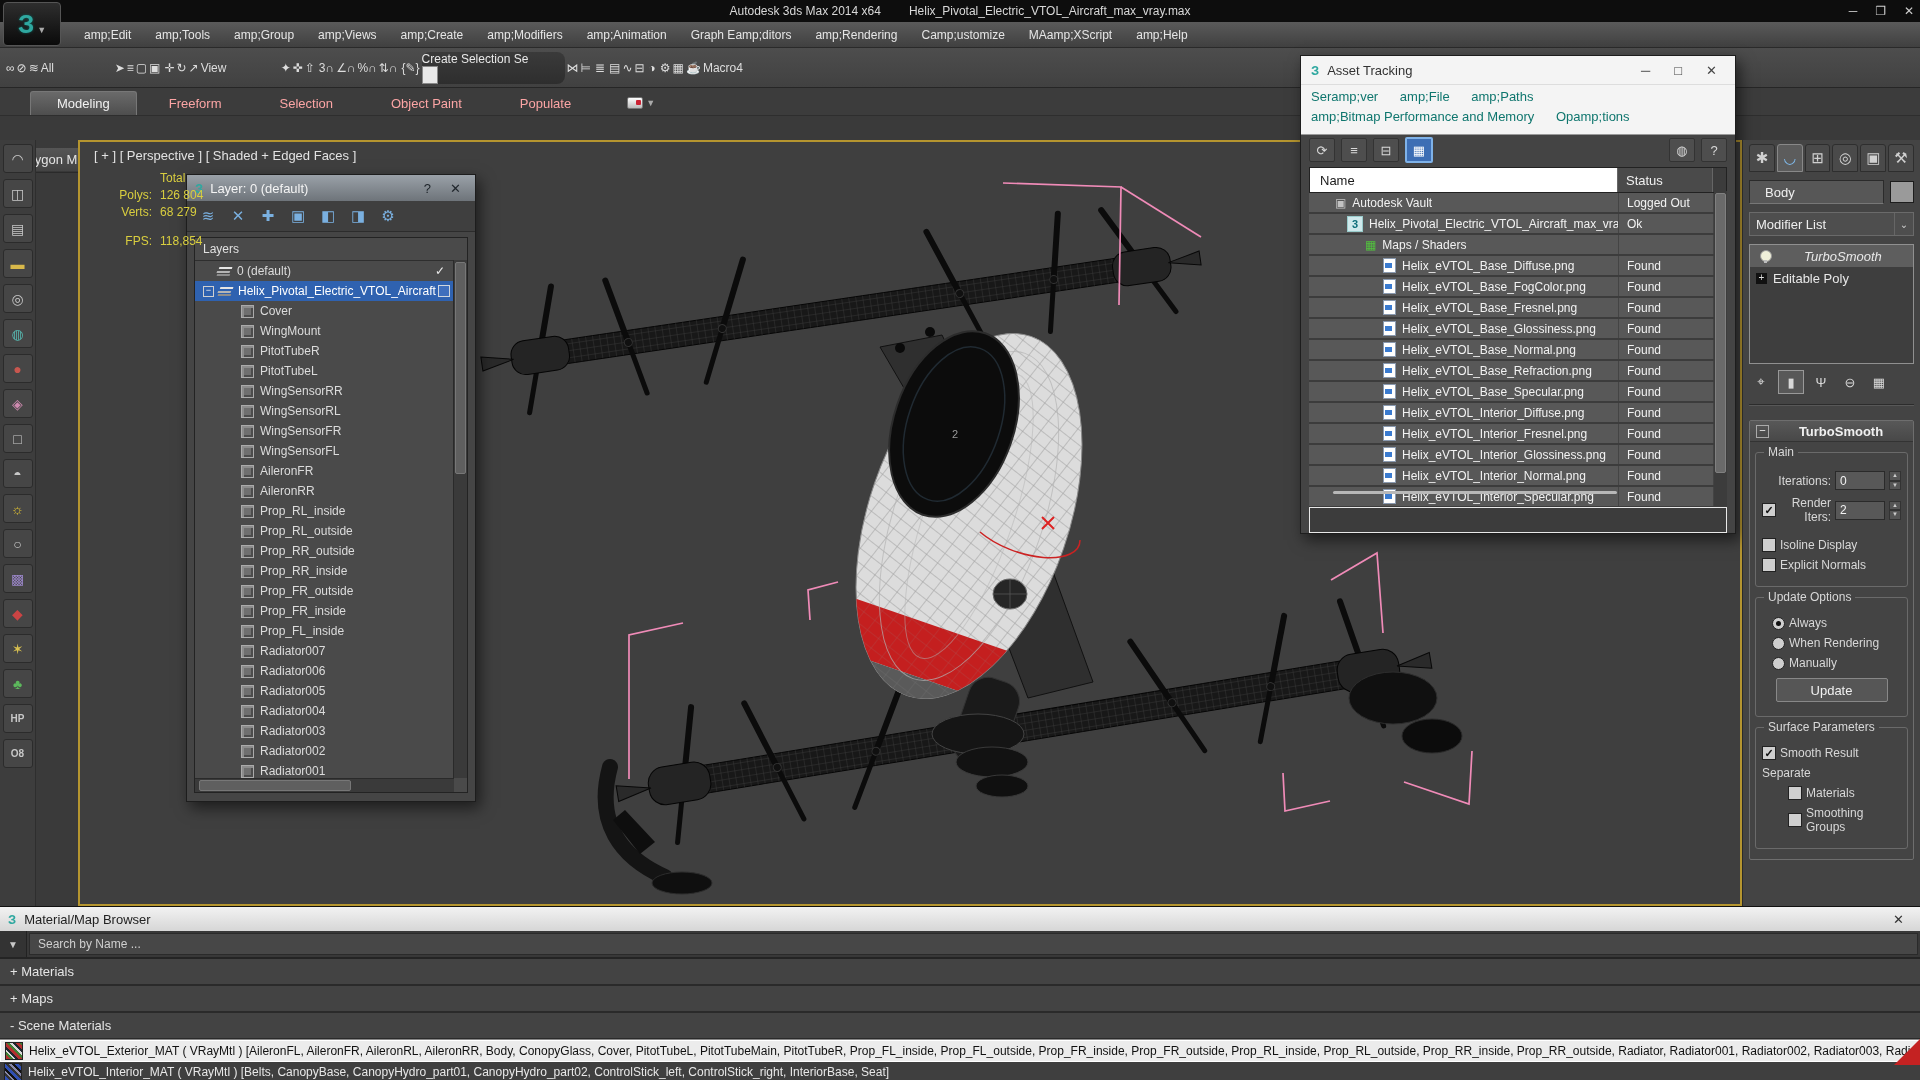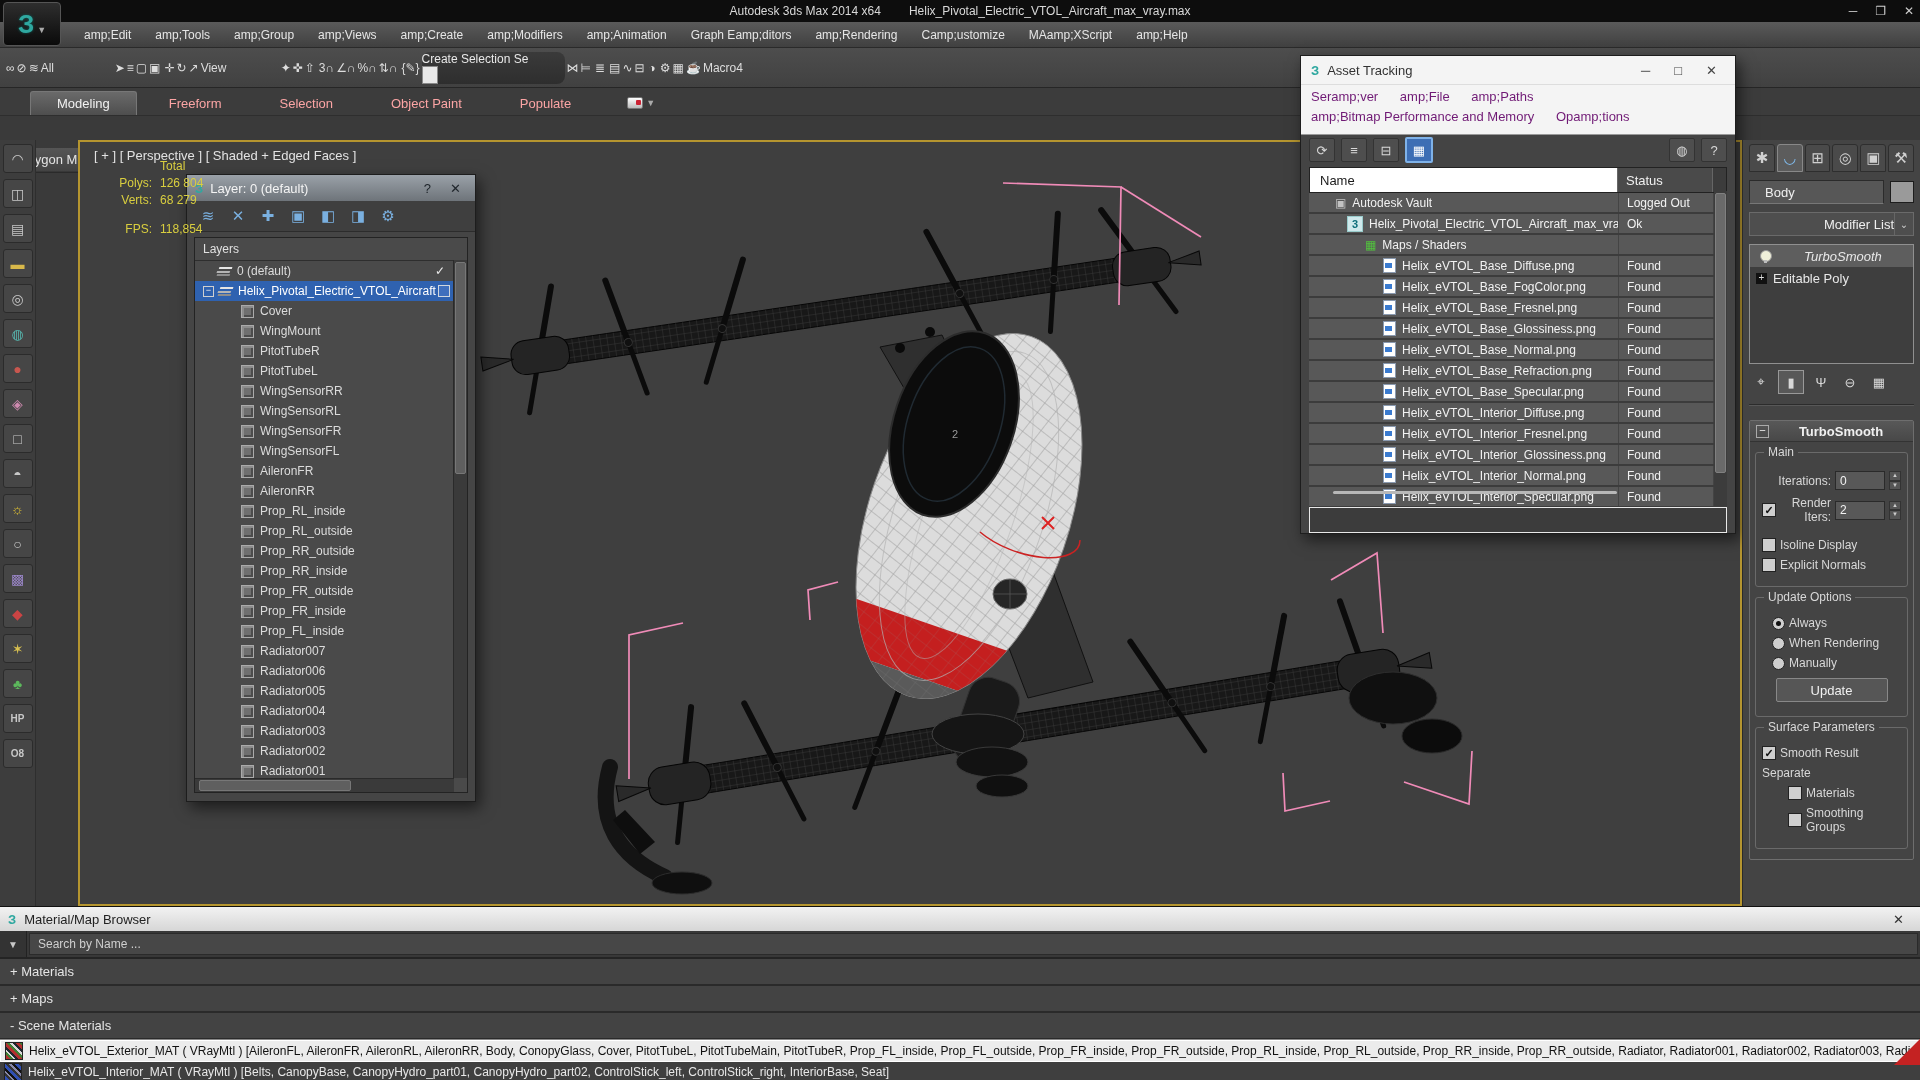--- a/index.html
+++ b/index.html
@@ -35,21 +35,21 @@
   
   #leftstrip{left:0;top:140px;width:36px;height:766px;background:#3d3d3d;border-right:1px solid #2e2e2e;display:flex;flex-direction:column;align-items:center;padding-top:4px;box-sizing:border-box;gap:6px;}
   .lsbtn{width:28px;height:27px;display:flex;align-items:center;justify-content:center;color:#c8c8c8;font-size:14px;background:#464646;border:1px solid #2b2b2b;border-radius:3px;}
   .lsbtn:nth-child(4){color:#d8b84a;} .lsbtn:nth-child(6){color:#57b8b0;} .lsbtn:nth-child(7){color:#c8574f;}
   .lsbtn:nth-child(8){color:#d08ab0;} .lsbtn:nth-child(11){color:#e8c832;} .lsbtn:nth-child(13){color:#9a86c8;}
   .lsbtn:nth-child(14){color:#cc4444;} .lsbtn:nth-child(15){color:#d8c050;} .lsbtn:nth-child(16){color:#5cb85c;}
   .lsbtn:nth-child(17),.lsbtn:nth-child(18){font-size:10px;font-weight:bold;}
   
   #viewport{left:78px;top:140px;width:1664px;height:766px;background:#3f3f3f;border:2px solid #b5952f;box-sizing:border-box;}
   #vplabel{left:14px;top:6px;color:#e2e2e2;font-size:13px;z-index:5;}
-  #vpstats{left:24px;top:16px;z-index:5;color:#d9ce3f;font-size:12px;line-height:17px;}
+  #vpstats{left:24px;top:28px;z-index:5;color:#d9ce3f;font-size:12px;line-height:17px;}
   #vpstats table{border-collapse:collapse;} #vpstats td{padding:0 4px;}
   #vpstats td.l{text-align:right;min-width:44px;} #vpstats tr.gap td{height:12px;}
   
   .fwin{position:absolute;box-shadow:4px 6px 14px rgba(0,0,0,.55);border:1px solid #1d1d1d;}
   
   #layerwin{left:186px;top:174px;width:288px;height:626px;background:#454545;}
   #layerwin .ltitle{height:26px;background:linear-gradient(#9aa1a8,#6e747a);display:flex;align-items:center;padding:0 8px;gap:7px;color:#f4f4f4;font-size:13px;}
   #layerwin .ltitle .sp{flex:1;}
   #layerwin .ltitle .tb{color:#20262c;font-size:13px;padding:0 6px;}
   #layerwin .ltool{height:30px;display:flex;align-items:center;gap:4px;padding:0 8px;background:#3f3f3f;border-bottom:1px solid #2c2c2c;}
@@ -68,21 +68,21 @@
   .lrow[data-state="selected"]::after{content:"";position:absolute;right:17px;top:4px;width:10px;height:10px;border:1px solid #cfd6de;background:#3f6fbd;}
   #lvscroll{position:absolute;right:0;top:22px;bottom:14px;width:13px;background:#3a3a3a;border-left:1px solid #2a2a2a;}
   #lvscroll .thumb{position:absolute;left:1px;right:1px;top:2px;height:210px;background:#5f5f5f;border:1px solid #777;border-radius:2px;}
   #lhscroll{position:absolute;left:0;right:13px;bottom:0;height:13px;background:#3a3a3a;border-top:1px solid #2a2a2a;}
   #lhscroll .thumb{position:absolute;top:1px;bottom:1px;left:4px;width:150px;background:#5f5f5f;border:1px solid #777;border-radius:2px;}
   
   #assetwin{left:1300px;top:55px;width:434px;height:477px;background:#f4f4f4;}
   #assetwin .atitle{height:28px;background:#f4f4f4;display:flex;align-items:center;gap:8px;padding:0 10px;color:#333;font-size:13px;border-bottom:1px solid #ddd;}
   #assetwin .atitle .sp{flex:1;}
   #assetwin .atitle .tb{color:#444;font-size:13px;padding:0 8px;}
-  #amenu{padding:2px 20px 6px 10px;background:#f4f4f4;color:#701a75;font-size:13px;line-height:20px;}
+  #amenu{padding:2px 20px 6px 10px;background:#f4f4f4;color:#0f766e;font-size:13px;line-height:20px;}
   #amenu .m{margin-right:18px;display:inline-block;}
   #abody{position:absolute;left:0;top:78px;right:0;bottom:0;background:#444;border-top:1px solid #999;}
   #atool{height:30px;display:flex;align-items:center;gap:6px;padding:0 8px;}
   .at-btn{width:24px;height:22px;display:flex;align-items:center;justify-content:center;background:#4e4e4e;border:1px solid #333;color:#d8d8d8;font-size:13px;border-radius:2px;}
   .at-btn[data-state="active"]{border:2px solid #7fb2e8;background:#3d6eb4;color:#fff;} 
   #atool .sp{flex:1;}
   #atable{position:absolute;left:8px;right:8px;top:32px;height:310px;}
   #ahead{display:flex;height:24px;border:1px solid #222;}
   #ahead .hname{flex:1;background:#fff;color:#1a1a1a;display:flex;align-items:center;padding-left:10px;font-size:13px;border-right:1px solid #666;}
   #ahead .hstatus{width:86px;background:#4a4a4a;color:#f0f0f0;display:flex;align-items:center;padding-left:8px;font-size:13px;border-right:1px solid #666;}
@@ -105,21 +105,21 @@
   #ahscroll .thumb{position:absolute;left:6%;width:70%;top:4px;height:3px;background:#b8b8b8;border-radius:2px;}
   #astatusbox{position:absolute;left:8px;right:8px;top:372px;height:24px;background:#3c3c3c;border:1px solid #e8e8e8;}
   
   #cmdpanel{left:1742px;top:140px;width:178px;height:766px;background:#444;border-left:1px solid #2a2a2a;box-sizing:border-box;padding:4px 6px;}
   #cmdtabs{display:flex;gap:2px;margin-bottom:8px;}
   .ctab{width:26px;height:26px;display:flex;align-items:center;justify-content:center;color:#d0d0d0;font-size:15px;background:#4a4a4a;border:1px solid #2e2e2e;border-radius:3px 3px 0 0;}
   .ctab[data-state="active"]{background:#5c5c5c;border-color:#888;color:#7fb9ea;}
   #namerow{display:flex;gap:6px;align-items:center;margin-bottom:8px;}
   #objname{flex:1;height:22px;background:#575757;border:1px solid #2b2b2b;border-bottom-color:#777;color:#f0f0f0;display:flex;align-items:center;padding-left:15px;font-size:13px;}
   #objcolor{width:22px;height:20px;background:#9a9a9a;border:1px solid #1d1d1d;}
-  #modlist{height:22px;background:#4e4e4e;border:1px solid #6a6a6a;display:flex;align-items:center;justify-content:flex-end;padding-left:6px;color:#efefef;font-size:13px;margin-bottom:8px;}
+  #modlist{height:22px;background:#4e4e4e;border:1px solid #6a6a6a;display:flex;align-items:center;justify-content:space-between;padding-left:6px;color:#efefef;font-size:13px;margin-bottom:8px;}
   #modlist .dc{width:18px;height:100%;display:flex;align-items:center;justify-content:center;color:#ccc;border-left:1px solid #666;font-size:10px;}
   #stackbox{height:118px;background:#3e3e3e;border:1px solid #909090;margin-bottom:6px;}
   .stkrow{height:22px;display:flex;align-items:center;gap:6px;padding-left:6px;color:#e8e8e8;font-size:13px;}
   .stkrow[data-state="selected"]{background:#5e5e5e;}
   .stkrow .bulb{width:10px;height:10px;border-radius:50%;background:#f0f0da;border:1px solid #999;position:relative;margin-left:4px;}
   .stkrow .bulb::after{content:"";position:absolute;left:3px;top:9px;width:3px;height:3px;background:#bbb;}
   .stkrow .plus{width:11px;height:11px;background:#111;color:#ddd;font-size:10px;line-height:10px;text-align:center;}
   .stkrow .tsname{font-style:italic;margin-left:26px;}
   #stacktools{display:flex;align-items:center;gap:5px;margin-bottom:10px;}
   .stool{width:24px;height:22px;display:flex;align-items:center;justify-content:center;color:#d8d8d8;font-size:13px;}

